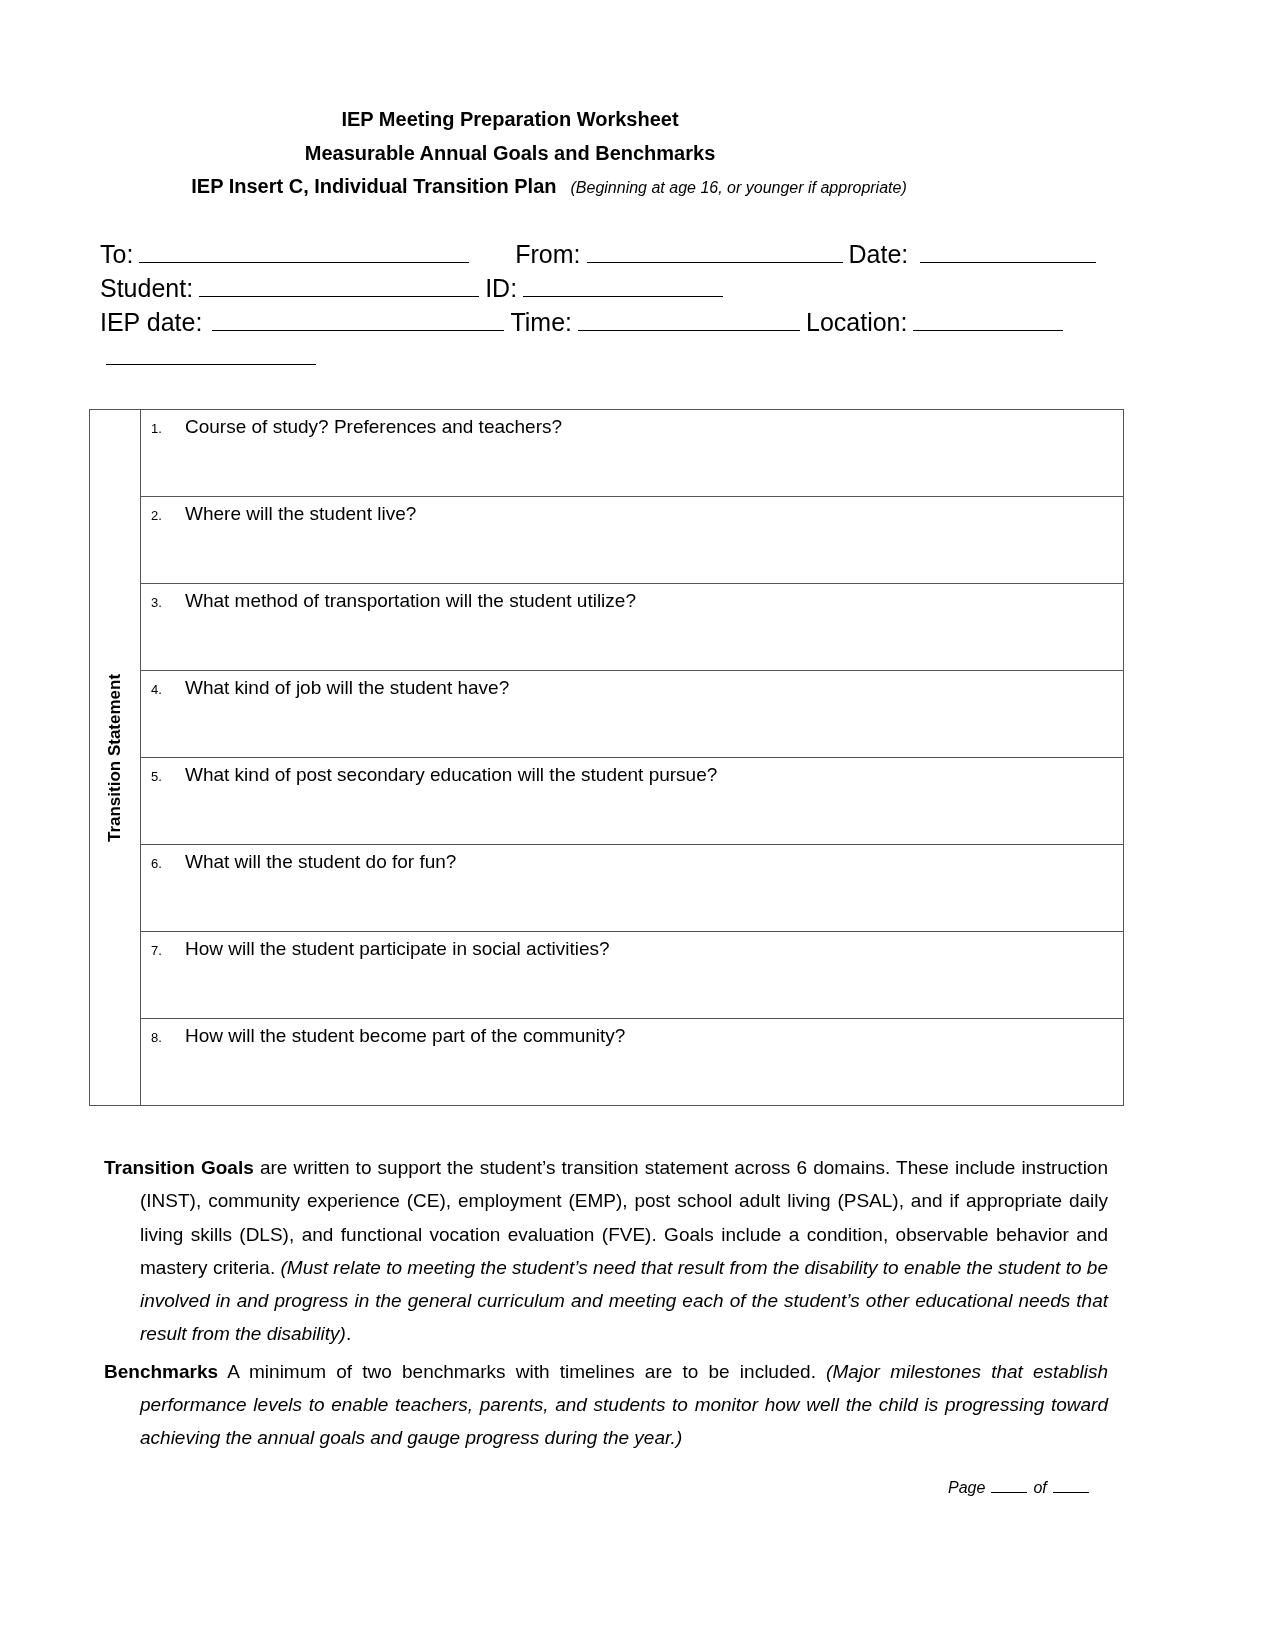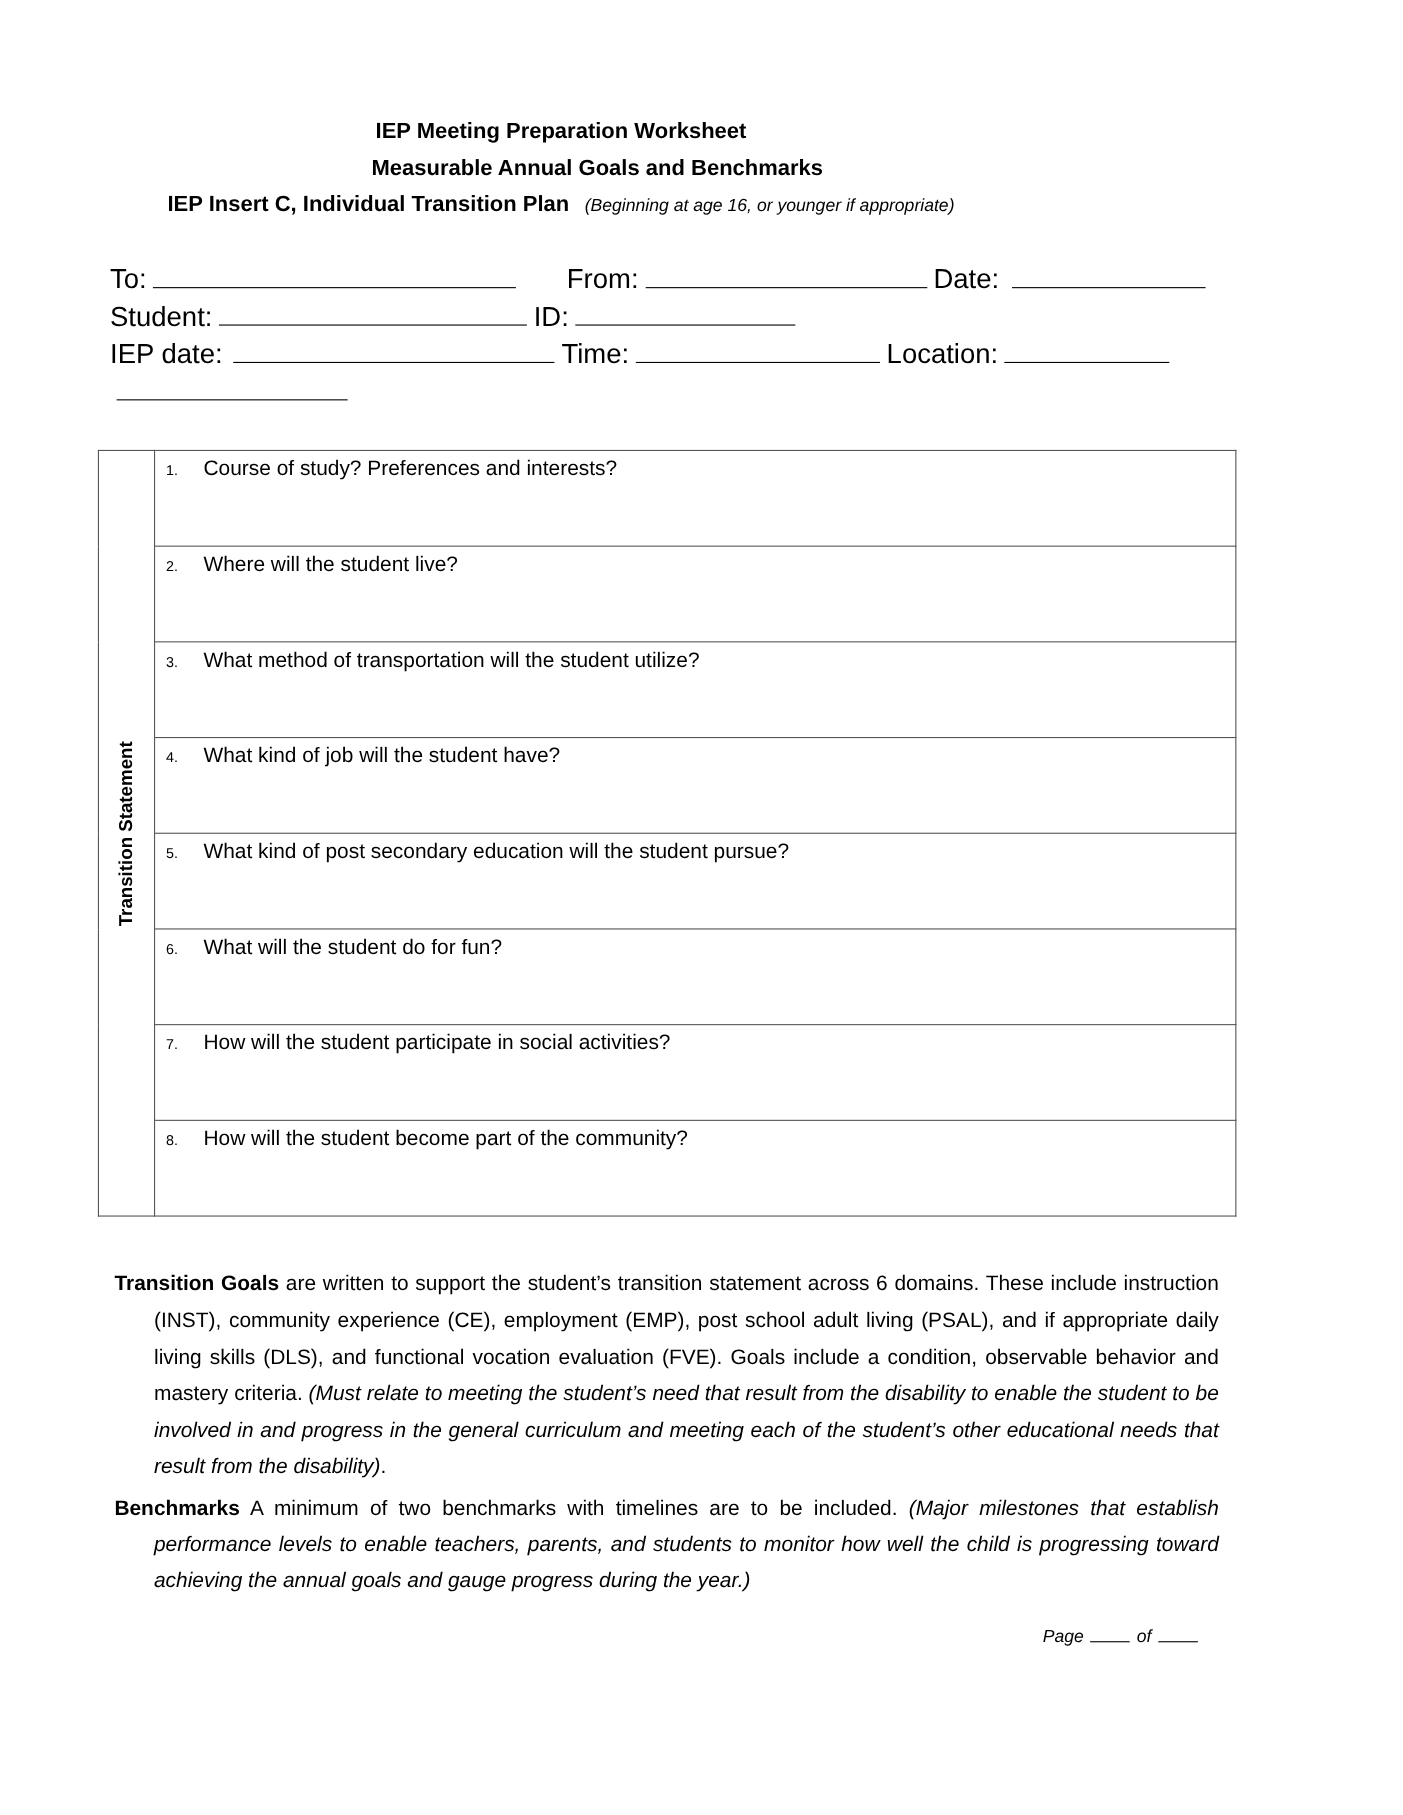--- a/index.html
+++ b/index.html
@@ -1,20 +1,20 @@
 <!DOCTYPE html>
 <html><head>
 <meta charset="utf-8">
 <style>
   html, body { margin:0; padding:0; background:#ffffff; }
   body { width:1275px; height:1650px; position:relative; font-family:"Liberation Sans", sans-serif; color:#000; }
   .center { position:absolute; left:0; width:1020px; text-align:center; font-weight:bold; font-size:20px; }
   .t1 { top:108px; }
-  .t2 { top:142px;margin-left:33px; }
-  .t3 { top:175px; font-size:20px; }
+  .t2 { top:142px; }
+  .t3 { top:175px; font-size:20px;padding-left:39px; }
   .t3 .note { font-weight:normal; font-style:italic; font-size:16px; margin-left:14px; }
   .field-row { position:absolute; left:100px; font-size:25px; white-space:nowrap; }
   .blank { display:inline-block; border-bottom:1.5px solid #000; height:18px; vertical-align:baseline; margin:0 6px 0 6px; }
   .bold { font-weight:bold; }
   table.ts { position:absolute; left:89px; top:409px; width:1035px; border-collapse:collapse; }
   table.ts td { border:1.5px solid #555; padding:0; vertical-align:top; }
   td.side { width:50px; position:relative; }
   .vert { position:absolute; left:50%; top:50%; transform:translate(-50%,-50%) rotate(-90deg); white-space:nowrap; font-weight:bold; font-size:17px; }
   td.q { height:86px; }
   .qrow { display:flex; align-items:baseline; padding-top:6px; padding-left:10px; font-size:19px; }
@@ -53,21 +53,21 @@
 
 <table class="ts">
   <tbody>
       <tr>
     <td class="side" rowspan="8">
       <div class="vert">Transition Statement</div>
     </td>
     <td class="q">
           <div class="qrow">
             <span class="qnum">1.</span>
-            <span>Course of study?  Preferences and interests?</span>
+            <span>Course of study?  Preferences and teachers?</span>
           </div>
         </td>
   </tr>
   <tr>
         <td class="q">
           <div class="qrow">
             <span class="qnum">2.</span>
             <span>Where will the student live?</span>
           </div>
         </td>

